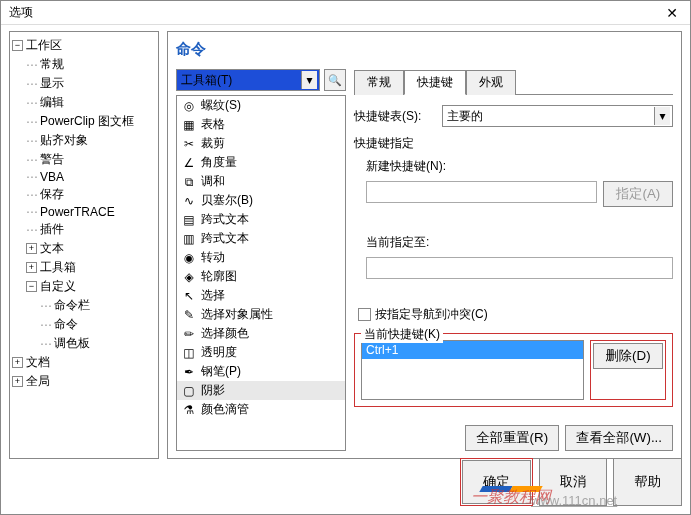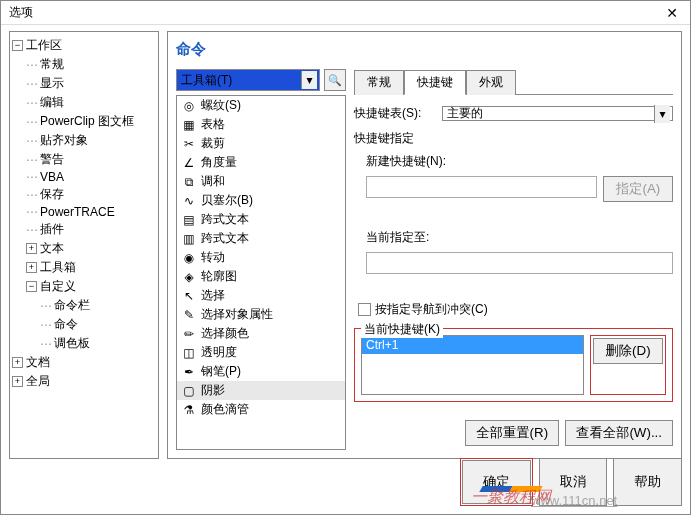--- a/index.html
+++ b/index.html
@@ -33,21 +33,21 @@
     .cmd-list::-webkit-scrollbar-thumb { background: #cdcdcd; border: 1px solid #888; }
     .cmd-item { display: flex; align-items: center; height: 19px; padding: 0 4px; gap: 4px; cursor: pointer; }
     .cmd-item.selected { background: #e8e8e8; }
     .cmd-icon { width: 16px; height: 16px; display: inline-flex; align-items: center; justify-content: center; font-size: 12px; }
     .right-col { flex: 1; display: flex; flex-direction: column; }
     .tabs { display: flex; border-bottom: 1px solid #888; margin-bottom: 10px; }
     .tab { padding: 3px 12px; border: 1px solid #888; border-bottom: none; margin-right: 0; background: #f0f0f0; cursor: pointer; position: relative; top: 1px; }
     .tab.active { background: #fff; border-bottom: 1px solid #fff; }
     .field-row { display: flex; align-items: center; margin-bottom: 8px; gap: 8px; }
     .field-label { min-width: 80px; }
-    .combo-wide { flex: 1; border: 1px solid #888; height: 15px; display: flex; align-items: center; padding: 0 4px; position: relative; background: #fff; }
+    .combo-wide { flex: 1; border: 1px solid #888; height: 22px; display: flex; align-items: center; padding: 0 4px; position: relative; background: #fff; }
     .section-label { margin-bottom: 6px; }
     .text-input { width: 100%; border: 1px solid #aaa; height: 22px; padding: 0 4px; }
     .input-row { display: flex; gap: 6px; margin-bottom: 27px; }
     .input-row .text-input { flex: 1; }
     .btn { border: 1px solid #888; background: #f0f0f0; padding: 3px 10px; cursor: pointer; min-width: 70px; text-align: center; }
     .btn.disabled { color: #999; }
     .checkbox-row { display: flex; align-items: center; gap: 4px; margin-bottom: 10px; margin-left: 4px; }
     .checkbox { width: 13px; height: 13px; border: 1px solid #888; background: #fff; }
     .fieldset { border: 1px solid #c33; padding: 6px; margin-bottom: 10px; position: relative; }
     .fieldset-legend { position: absolute; top: -8px; left: 6px; background: #fff; padding: 0 3px; }

